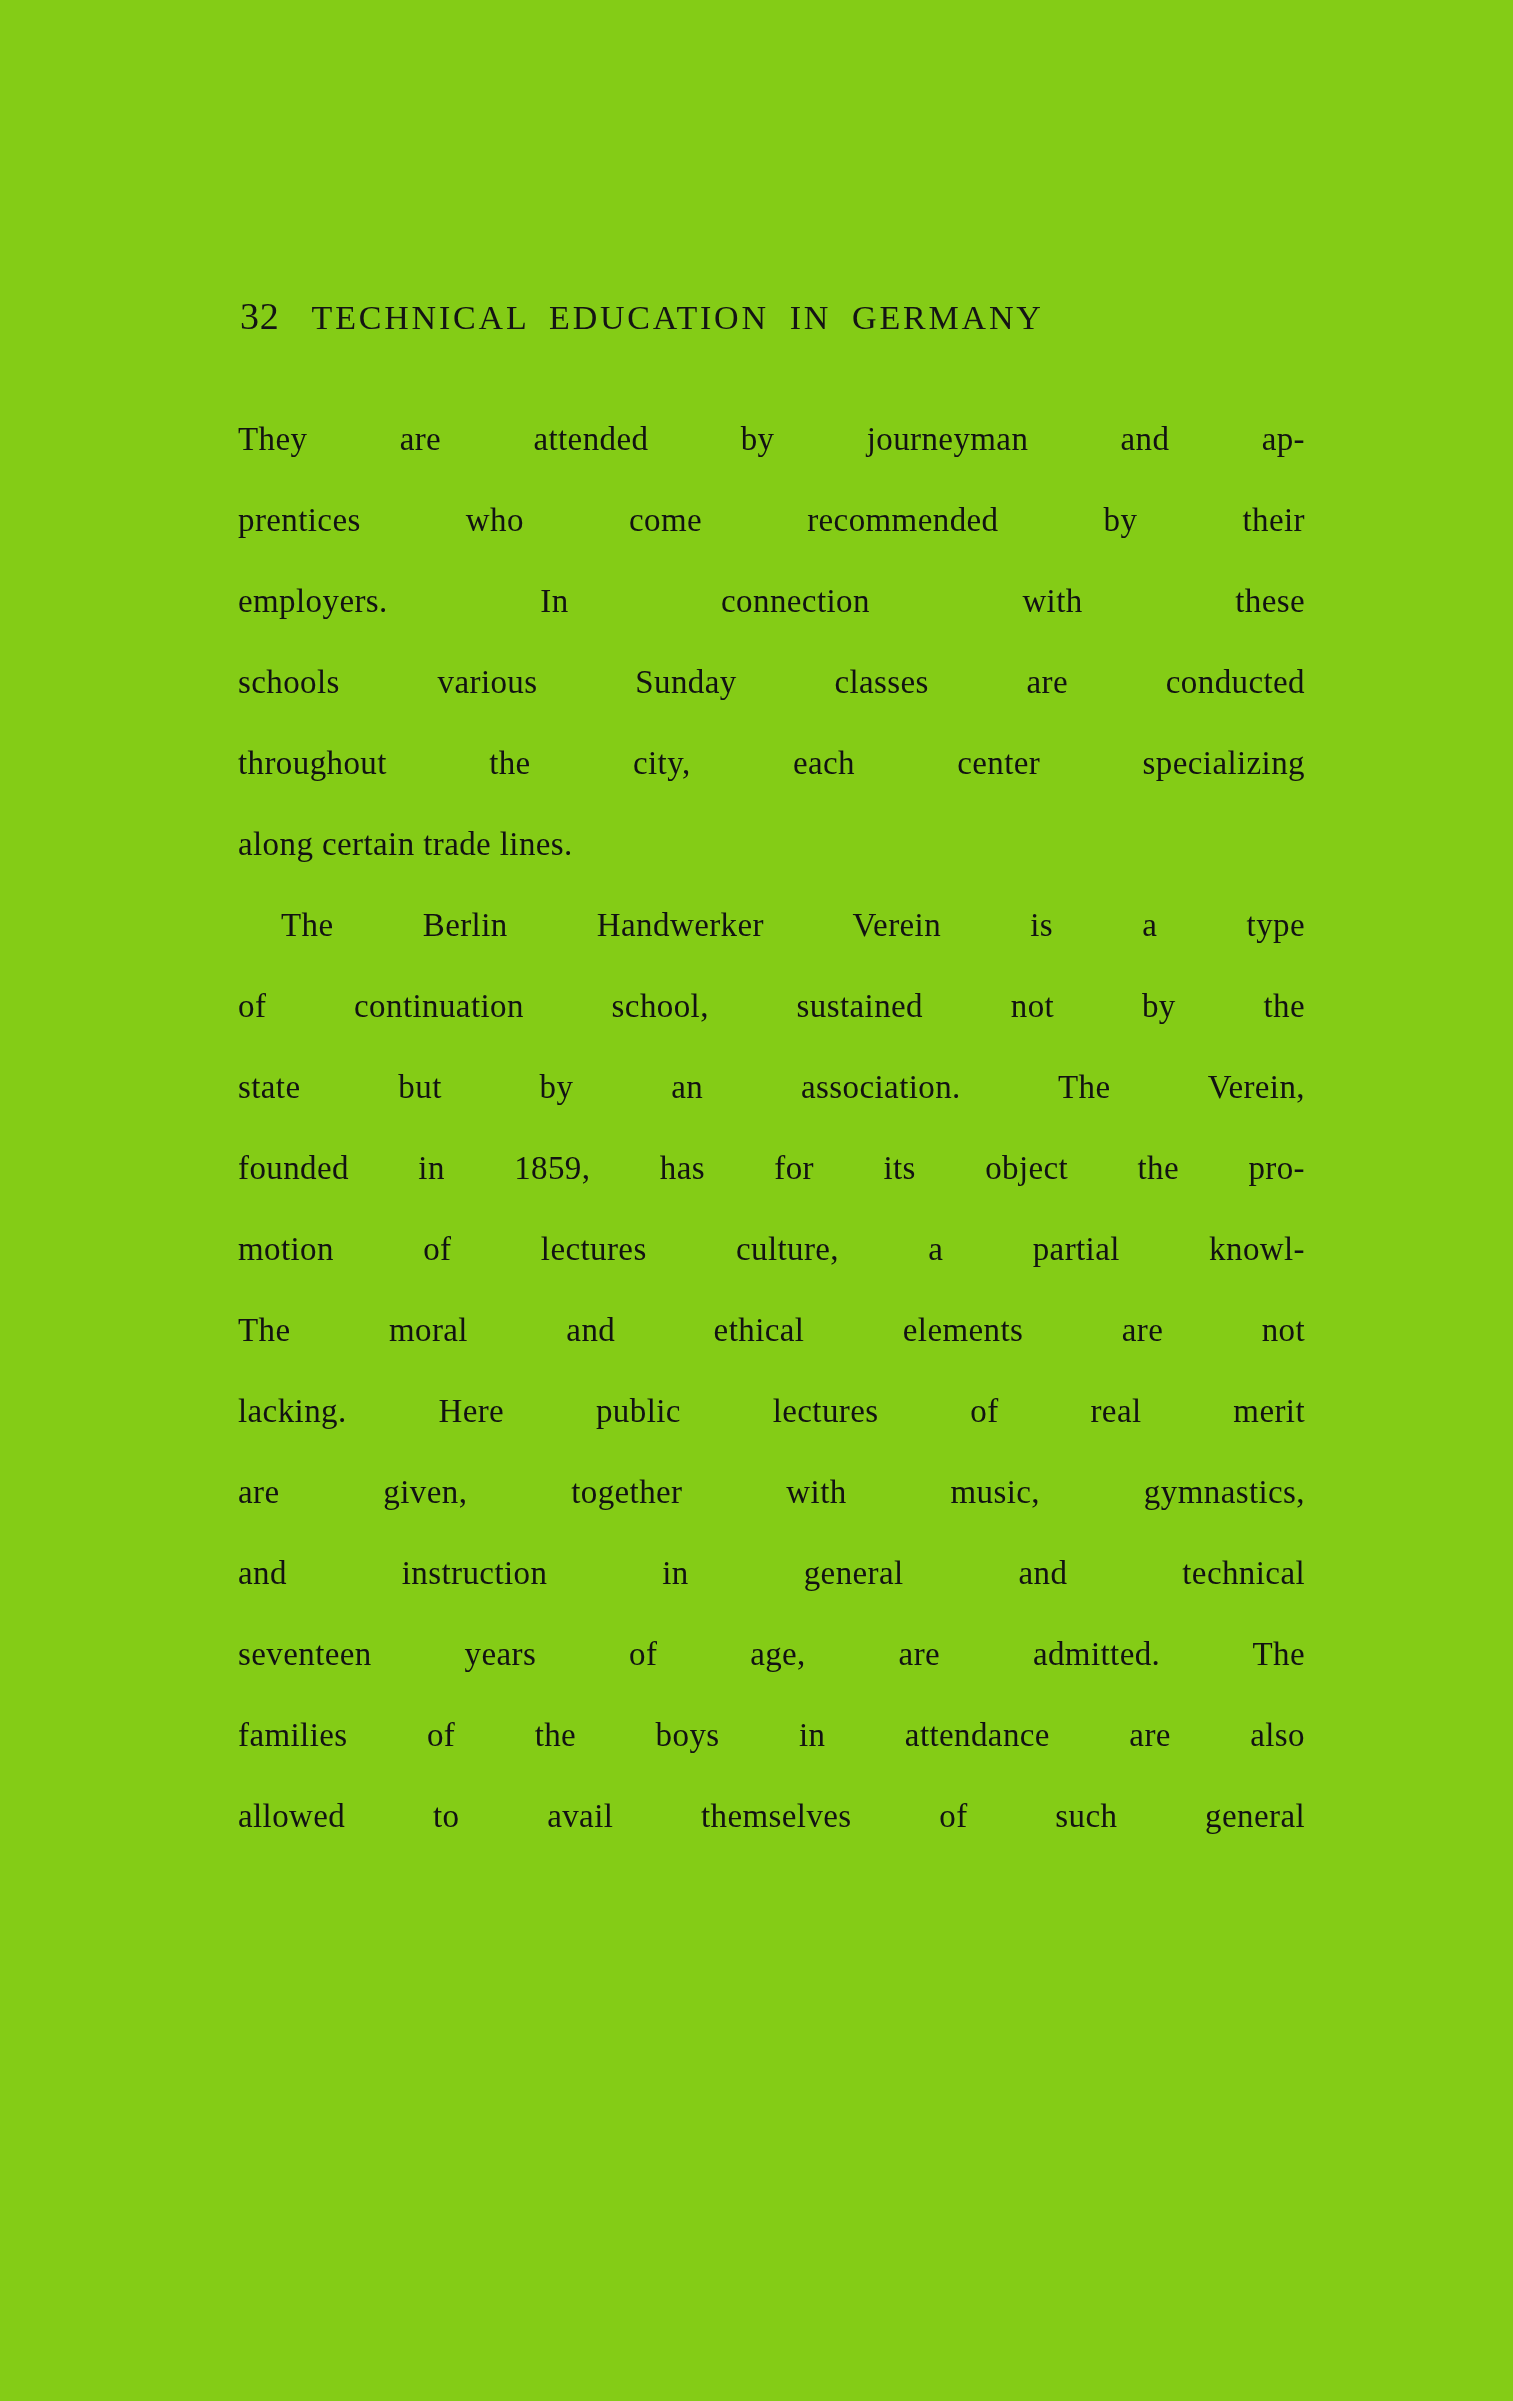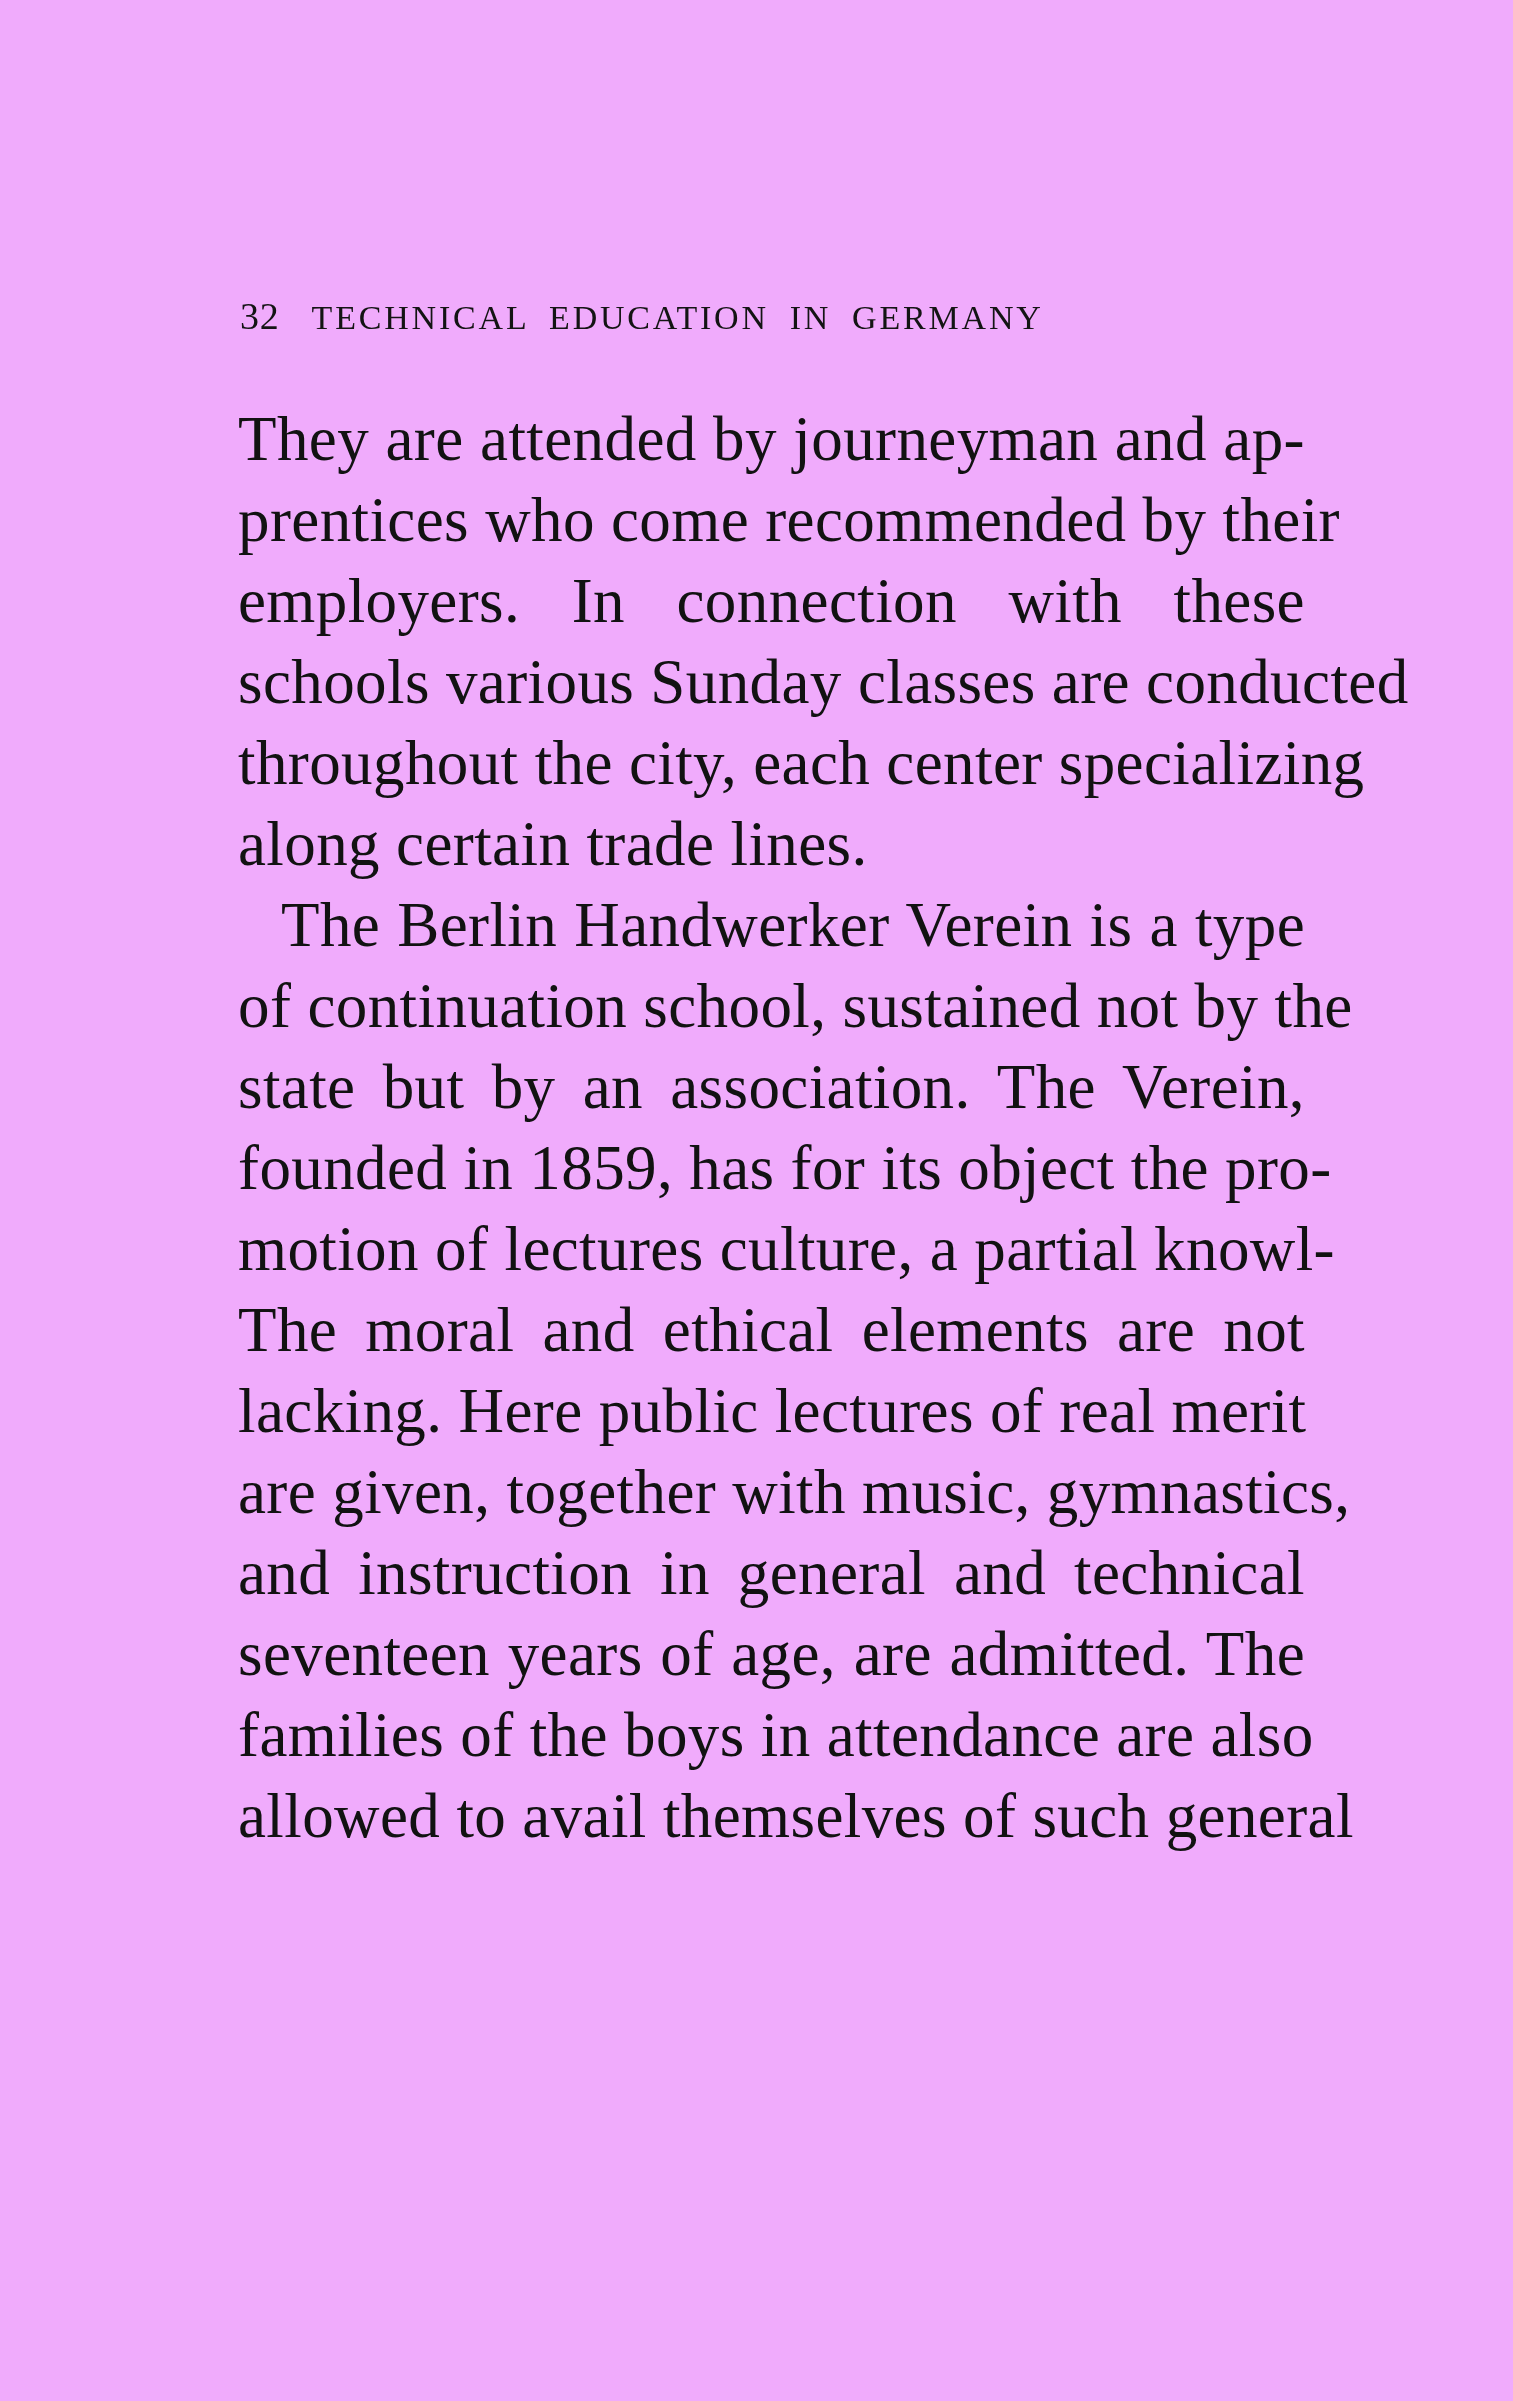--- a/index.html
+++ b/index.html
@@ -11,21 +11,21 @@
       width: 1514px;
       height: 2401px;
       position: relative;
       font-family: "Liberation Serif", serif;
       color: #121212;
       overflow: hidden;
     }
     .page {
       position: absolute;
       inset: 0;
-      background: #f0abfc;
+      background: #84cc16;
     }
     .running-head {
       position: absolute;
       left: 240px;
       top: 294px;
       width: 1072px;
       white-space: nowrap;
       font-size: 35px;
       color: #141414;
     }
@@ -43,21 +43,21 @@
       word-spacing: 9.6px;
       vertical-align: baseline;
     }
     .body-text {
       position: absolute;
       left: 238px;
       top: 399px;
       width: 1067px;
     }
     .line {
-      font-size: 63px;
+      font-size: 33px;
       line-height: 81px;
       text-align: justify;
       text-align-last: justify;
       text-justify: inter-word;
       white-space: nowrap;
       letter-spacing: 0.4px;
     }
     .line.nojust {
       text-align: center;
       text-align-last: left;

